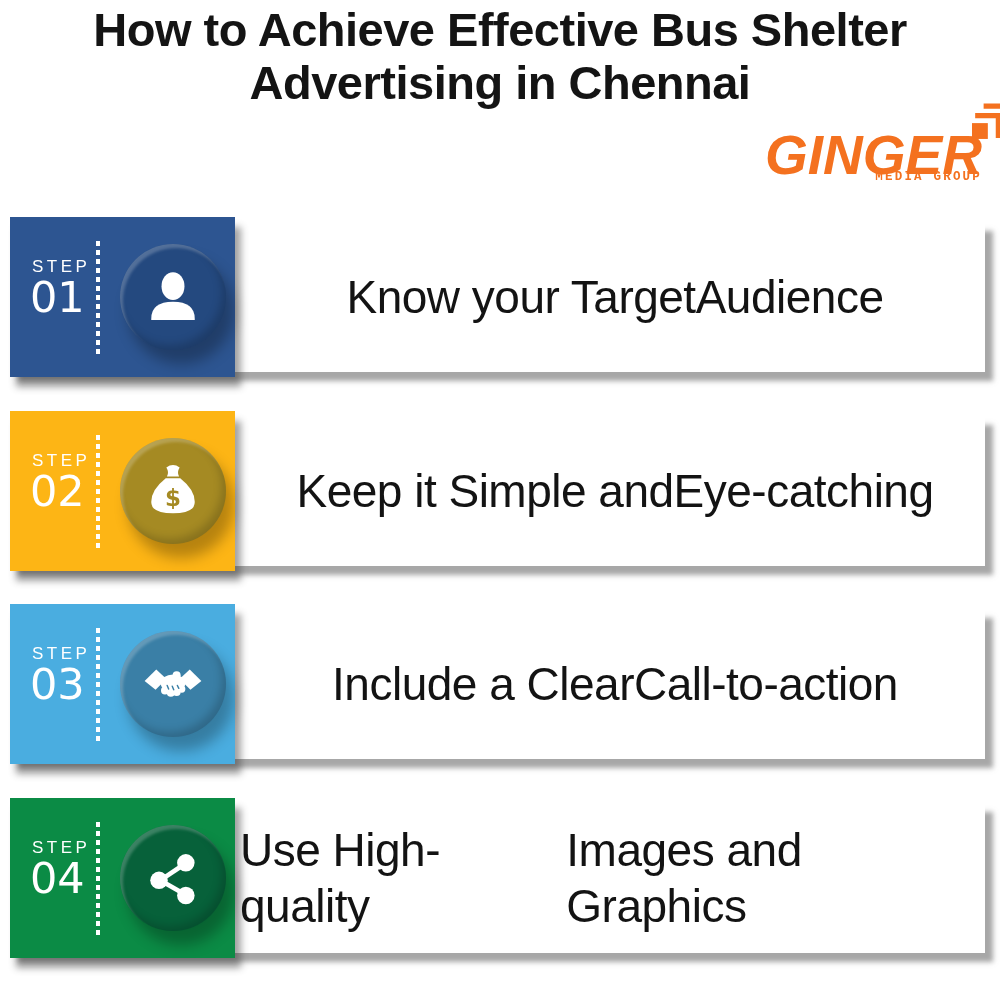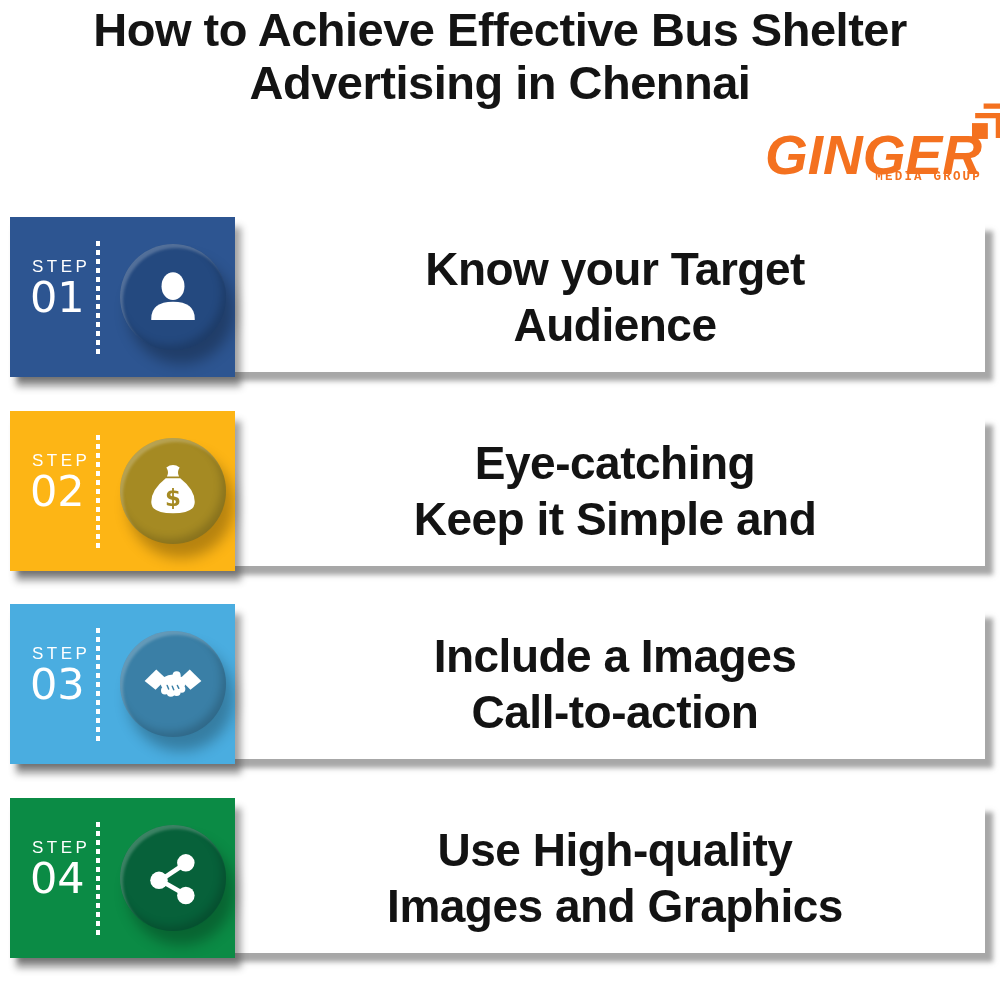--- a/index.html
+++ b/index.html
@@ -25,22 +25,22 @@
   }
   
   .row{position:absolute;left:0;width:1000px;height:165px;}
   .whitebar{
     position:absolute;left:10px;top:5px;width:975px;height:150px;background:#ffffff;
     box-shadow:8px 9px 5px rgba(95,95,95,0.55);
     display:flex;align-items:center;justify-content:center;
   }
   .bar-text{
     position:absolute;left:230px;top:0;width:750px;height:150px;
-    display:flex;flex-direction:column;align-items:center;justify-content:center;
-    font-weight:bold;font-size:46px;line-height:1.22;color:#131313;text-align:left;
+    display:flex;flex-direction:row;align-items:center;justify-content:center;
+    font-weight:normal;font-size:46px;line-height:1.22;color:#131313;text-align:left;
     letter-spacing:-0.5px;
   }
   .block{
     position:absolute;left:10px;top:0;width:225px;height:160px;
     box-shadow:6px 10px 7px rgba(50,50,50,0.45);
   }
   .step-label{
     position:absolute;left:22px;top:40px;color:#ffffff;
     font-weight:normal;font-size:17px;letter-spacing:3.5px;
   }
@@ -99,22 +99,22 @@
             <path d="M6 42 Q6 28 24 28 Q42 28 42 42 L42 43 L6 43 Z" fill="#ffffff"></path>
           </svg>
         </span>
       </div>
     </div>
   </div>
 
   <div class="row" style="top:411px">
     <div class="whitebar">
       <div class="bar-text">
+        <div>Keep it Simple and</div>
         <div>Eye-catching</div>
-        <div>Keep it Simple and</div>
       </div>
     </div>
     <div class="block" style="background: rgb(253, 181, 21);">
       <div class="step-label">STEP</div>
       <div class="step-number">02</div>
       <div class="dotline"></div>
       <div class="circle" style="background: rgb(165, 138, 35); color: rgb(165, 138, 35);">
         <span>
           <svg width="58" height="58" viewBox="0 0 48 48">
             <path d="M18.5 4.5 Q24 0.5 29.5 4.5 Q27 8.5 29 12 L19 12 Q21 8.5 18.5 4.5 Z" fill="#ffffff"></path>
@@ -122,21 +122,21 @@
             <text x="24" y="36.5" text-anchor="middle" font-family="DejaVu Sans, sans-serif" font-size="19" font-weight="bold" fill="currentColor">$</text>
           </svg>
         </span>
       </div>
     </div>
   </div>
 
   <div class="row" style="top:604px">
     <div class="whitebar">
       <div class="bar-text">
-        <div>Include a Images</div>
+        <div>Include a Clear</div>
         <div>Call-to-action</div>
       </div>
     </div>
     <div class="block" style="background: rgb(74, 173, 224);">
       <div class="step-label">STEP</div>
       <div class="step-number">03</div>
       <div class="dotline"></div>
       <div class="circle" style="background: rgb(58, 127, 166); color: rgb(58, 127, 166);">
         <span>
           <svg width="64" height="44" viewBox="0 0 88 56">

